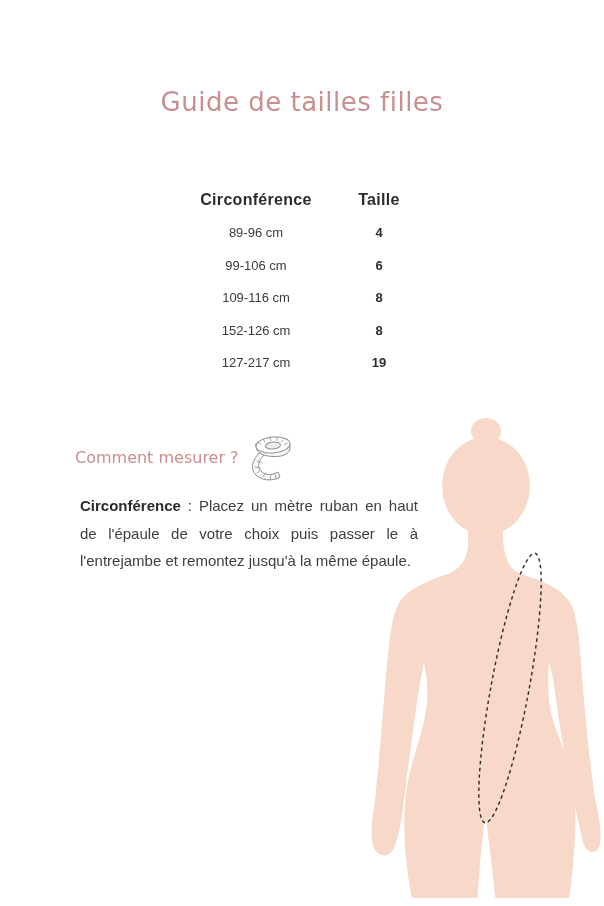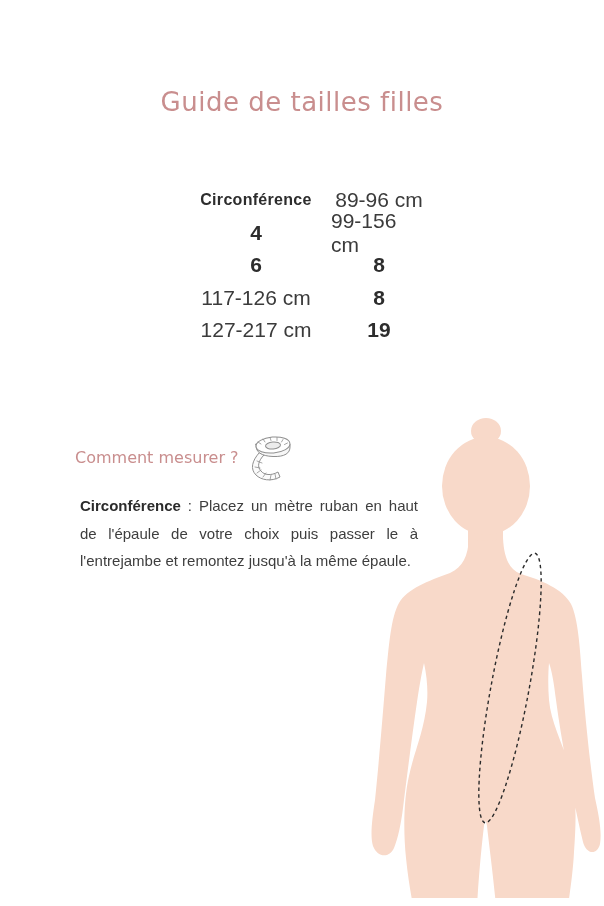--- a/index.html
+++ b/index.html
@@ -18,21 +18,21 @@
     color:#c98e8e;letter-spacing:0.5px;
   }
   .size-table{
     position:absolute;top:184px;left:181px;
     display:grid;
     grid-template-columns:150px 96px;
     grid-auto-rows:32.5px;
   }
   .size-table .cell{
     display:flex;align-items:center;justify-content:center;
-    font-size:21px;color:#3b3b3b;
+    font-size:13px;color:#3b3b3b;
   }
   .size-table .head{
     font-size:16px;font-weight:700;color:#2d2d2d;letter-spacing:0.3px;
   }
   .size-table .size-val{
     font-weight:700;color:#2d2d2d;
   }
   .measure-heading{
     position:absolute;top:447px;left:75px;margin:0;
     font-family:"DejaVu Sans", sans-serif;
@@ -56,30 +56,32 @@
 </style>
 </head>
 <body>
 
 <div class="page">
 
   <h1 class="page-title">Guide de tailles filles</h1>
 
   <div class="size-table">
     <div class="cell head">Circonférence</div>
+    <div class="cell head">Taille</div>
 
     <div class="cell">89-96 cm</div>
     <div class="cell size-val">4</div>
 
-    <div class="cell">99-156 cm</div>
+    <div class="cell">99-106 cm</div>
     <div class="cell size-val">6</div>
 
+    <div class="cell">109-116 cm</div>
     <div class="cell size-val">8</div>
 
-    <div class="cell">117-126 cm</div>
+    <div class="cell">152-126 cm</div>
     <div class="cell size-val">8</div>
 
     <div class="cell">127-217 cm</div>
     <div class="cell size-val">19</div>
   </div>
 
   <h2 class="measure-heading">Comment mesurer ?</h2>
 
   <svg class="tape-icon" width="48" height="52" viewBox="0 0 48 52" aria-hidden="true">
     <g stroke="#8f8f8f" stroke-width="1" fill="none" stroke-linecap="round">

